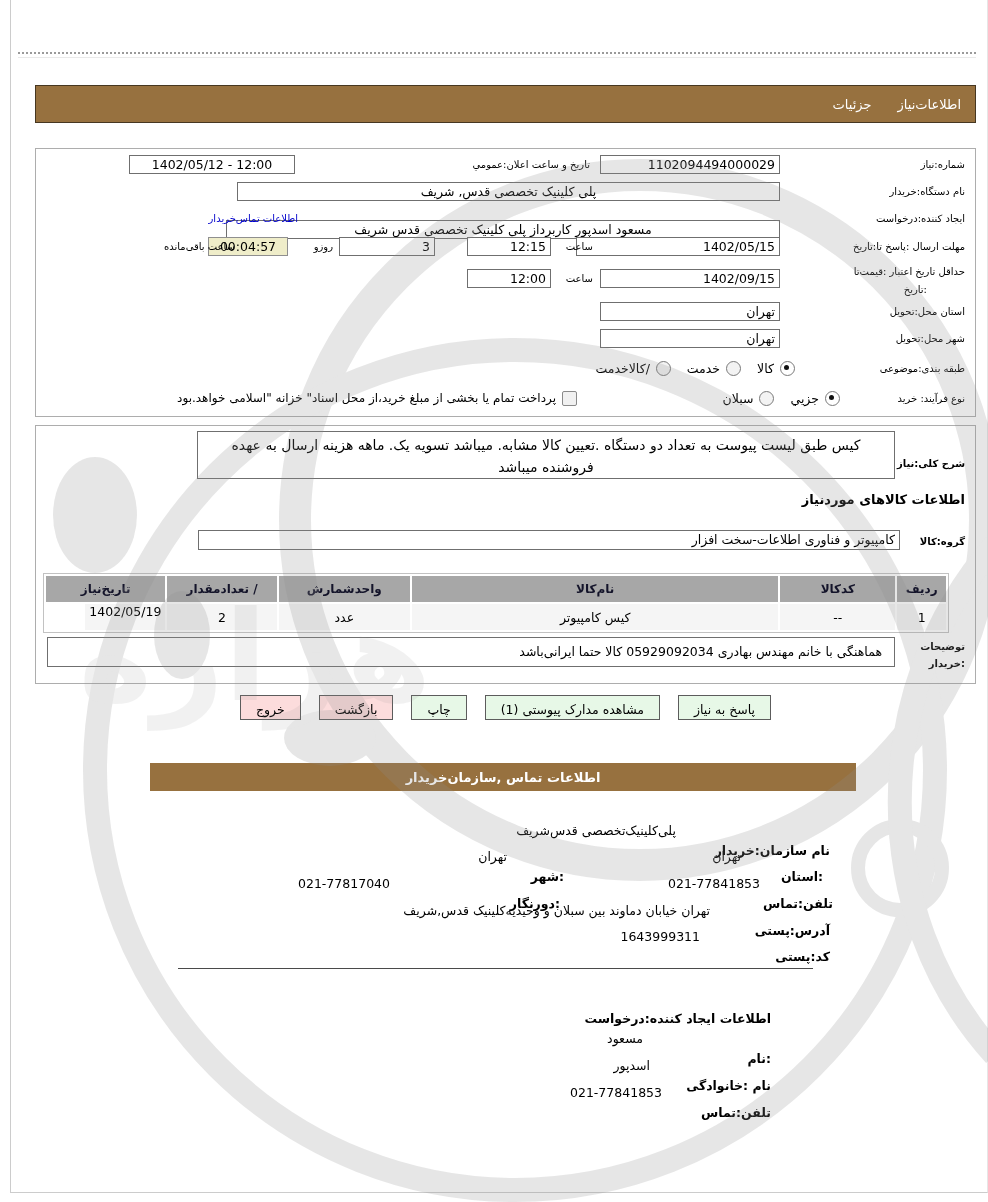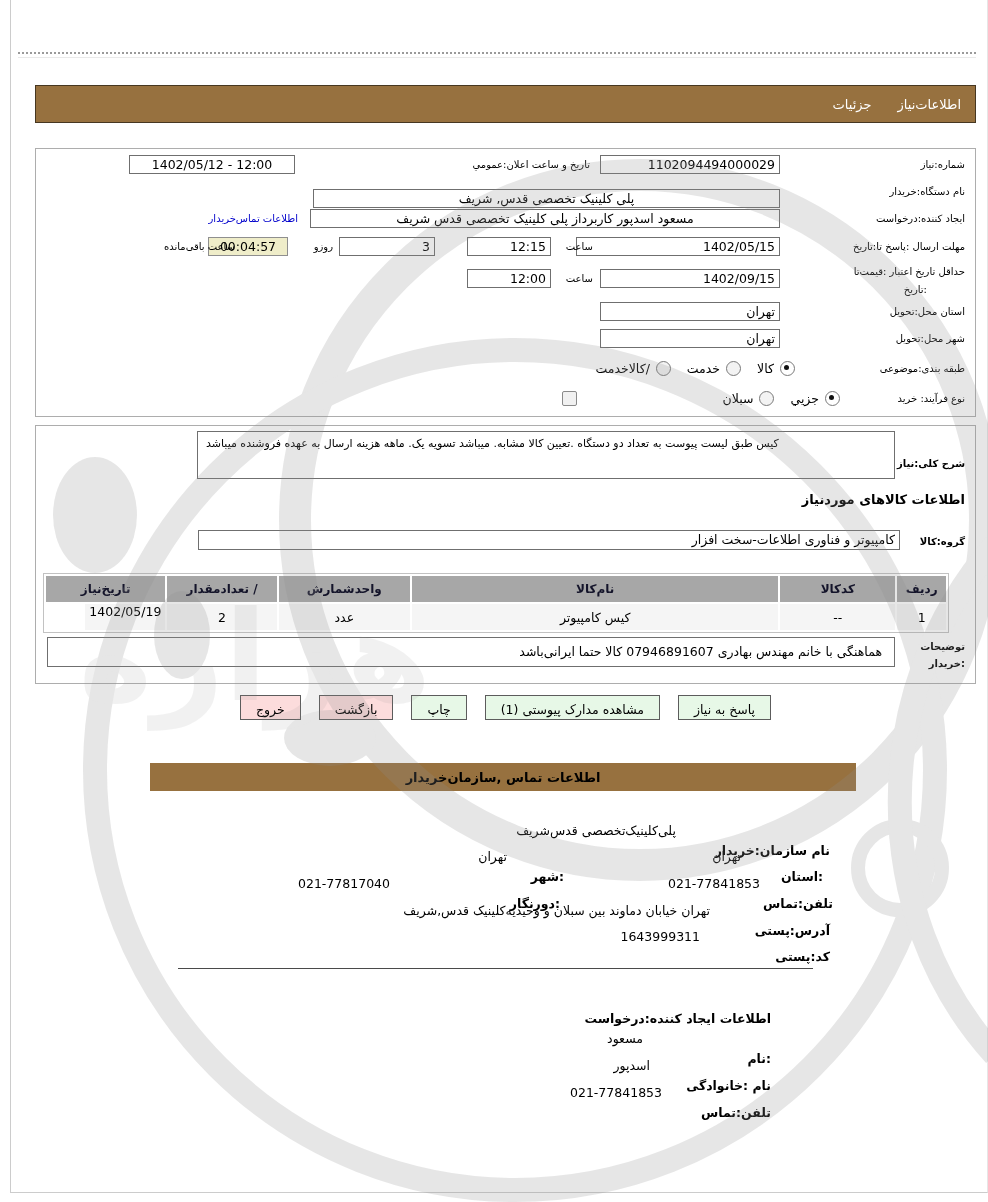--- a/index.html
+++ b/index.html
@@ -27,36 +27,36 @@
   .link{color:#0000cc;cursor:pointer;}
   .countdown{background:#efedc9;border:1px solid #8f8f8f;text-align:center;}
 
   .radio{width:13px;height:13px;border:1px solid #7a7a7a;border-radius:50%;background:#f3f3f3;display:inline-block;position:relative;flex:0 0 auto;cursor:pointer;}
   .radio.sel{background:#fff;}
   .radio.sel::after{content:"";position:absolute;left:3px;top:3px;width:5px;height:5px;border-radius:50%;background:#111;}
   .checkbox{width:13px;height:13px;border:1px solid #8a8a8a;background:#f1f1f1;border-radius:2px;display:inline-block;flex:0 0 auto;cursor:pointer;}
   .optgroup{position:absolute;display:flex;align-items:center;gap:16px;height:19px;}
   .opt{display:flex;align-items:flex-start;gap:6px;white-space:nowrap;font-size:12.5px;}
 
-  .ta{position:absolute;box-sizing:border-box;border:1px solid #6f6f6f;background:#fff;font-size:11px;
-    line-height:1.55;padding:3px 8px;text-align:left;overflow:hidden;}
+  .ta{position:absolute;box-sizing:border-box;border:1px solid #6f6f6f;background:#fff;font-size:14px;
+    line-height:1.55;padding:3px 8px;text-align:center;overflow:hidden;}
 
   table.goods{position:absolute;border-collapse:separate;border-spacing:2px;background:#fff;
     border:1px solid #c2c2c2;table-layout:fixed;direction:rtl;}
   table.goods th{background:#a7a7a7;color:#14142a;font-weight:bold;font-size:12px;height:26px;text-align:center;padding:0 4px;overflow:hidden;white-space:nowrap;}
   table.goods td{background:#f5f5f5;font-size:12.5px;height:26px;text-align:center;padding:0 4px;overflow:hidden;white-space:nowrap;}
 
   .btnrow{position:absolute;left:35px;top:695px;width:941px;display:flex;justify-content:center;gap:18px;}
   .btn{box-sizing:border-box;height:25px;border:1px solid #5c5c5c;font-size:12.5px;line-height:23px;
     padding:2px 15px;cursor:pointer;white-space:nowrap;font-family:"DejaVu Sans",sans-serif;}
   .btn.green{background:#e7f8e7;}
   .btn.pink{background:#fcdcdc;}
 
   .brownbar2{position:absolute;left:150px;top:763px;width:706px;height:28px;background:#97713F;
-    color:#000000;font-weight:bold;font-size:13px;display:flex;align-items:center;justify-content:center;}
+    color:#ffffff;font-weight:bold;font-size:13px;display:flex;align-items:center;justify-content:center;}
 
   .abs{position:absolute;white-space:nowrap;font-size:12.5px;line-height:18px;}
   .abs.b{font-weight:bold;margin-top:20px;}
   .hrline{position:absolute;left:178px;top:968px;width:635px;border-top:1px solid #4a4a4a;}
 
   .watermark{position:absolute;left:0;top:0;z-index:40;pointer-events:none;opacity:0.22;}
 </style>
 </head>
 <body>
 
@@ -70,24 +70,24 @@
     <span class="tab">جزئیات</span>
   </div>
 
   <div class="panel" id="panel1">
     <span class="lab" style="right:10px;top:6px">شماره:نیاز</span>
     <div class="field" style="right:195px;top:6px;width:180px"><span class="ltr">1102094494000029</span></div>
     <span class="lab" style="right:385px;top:6px">تاریخ و ساعت اعلان:عمومي</span>
     <div class="field center" style="right:680px;top:6px;width:166px"><span class="ltr">1402/05/12 - 12:00</span></div>
 
     <span class="lab" style="right:10px;top:33px">نام دستگاه:خریدار</span>
-    <div class="field center" style="right:195px;top:40px;width:467px">پلی کلینیک تخصصی قدس, شریف</div>
+    <div class="field center" style="right:195px;top:33px;width:543px">پلی کلینیک تخصصی قدس, شریف</div>
 
     <span class="lab" style="right:10px;top:60px">ایجاد کننده:درخواست</span>
-    <div class="field center" style="right:195px;top:60px;width:470px">مسعود اسدپور کاربرداز پلی کلینیک تخصصی قدس شریف</div>
+    <div class="field center" style="right:195px;top:71px;width:554px">مسعود اسدپور کاربرداز پلی کلینیک تخصصی قدس شریف</div>
     <span class="lab link" style="right:677px;top:60px">اطلاعات تماس‌خریدار</span>
 
     <span class="lab" style="right:10px;top:88px">مهلت ارسال :پاسخ تا:تاریخ</span>
     <div class="field" style="right:195px;top:88px;width:204px"><span class="ltr">1402/05/15</span></div>
     <span class="lab" style="right:382px;top:88px">ساعت</span>
     <div class="field" style="right:424px;top:88px;width:84px"><span class="ltr">12:15</span></div>
     <div class="field" style="right:540px;top:88px;width:96px"><span class="ltr">3</span></div>
     <span class="lab" style="right:642px;top:88px">روزو</span>
     <div class="field countdown" style="right:687px;top:88px;width:80px"><span class="ltr">00:04:57</span></div>
     <span class="lab" style="right:740px;top:88px">ساعت باقی‌مانده</span>
@@ -127,20 +127,21 @@
         <span>جزیي</span>
       </span>
       <span class="opt">
         <span class="radio"></span>
         <span>سبلان</span>
       </span>
     </div>
     <div class="optgroup" style="right:398px;top:240px">
       <span class="opt">
         <span class="checkbox"></span>
+        <span style="font-size:12px">پرداخت تمام یا بخشی از مبلغ خرید،از محل اسناد" خزانه "اسلامی خواهد.بود</span>
       </span>
     </div>
   </div>
 
   <div class="panel" id="panel2">
     <span class="lab b" style="right:10px;top:28px">شرح کلی:نیاز</span>
     <div class="ta" style="right:80px;top:5px;width:698px;height:48px">کیس طبق لیست پیوست به تعداد دو دستگاه .تعیین کالا مشابه. میباشد تسویه یک. ماهه هزینه ارسال به عهده فروشنده میباشد</div>
 
     <span class="lab b" style="right:10px;top:64px;font-size:13px">اطلاعات کالاهای موردنیاز</span>
 
@@ -173,21 +174,21 @@
           <td>کیس کامپیوتر</td>
           <td>عدد</td>
           <td>2</td>
           <td class="ltr">1402/05/19</td>
         </tr>
       </tbody>
     </table>
 
     <span class="lab b" style="right:10px;top:211px">توضیحات</span>
     <span class="lab b" style="right:10px;top:228px">:خریدار</span>
-    <div class="field" style="right:80px;top:211px;width:848px;height:30px;line-height:28px;padding:0 12px">هماهنگی با خانم مهندس بهادری   07946891607 کالا حتما ایرانی‌باشد</div>
+    <div class="field" style="right:80px;top:211px;width:848px;height:30px;line-height:28px;padding:0 12px">هماهنگی با خانم مهندس بهادری   05929092034 کالا حتما ایرانی‌باشد</div>
   </div>
 
   <div class="btnrow">
     <button class="btn green">پاسخ به نیاز</button>
     <button class="btn green">مشاهده مدارک پیوستی (1)</button>
     <button class="btn green">چاپ</button>
     <button class="btn pink">بازگشت</button>
     <button class="btn pink">خروج</button>
   </div>
 

